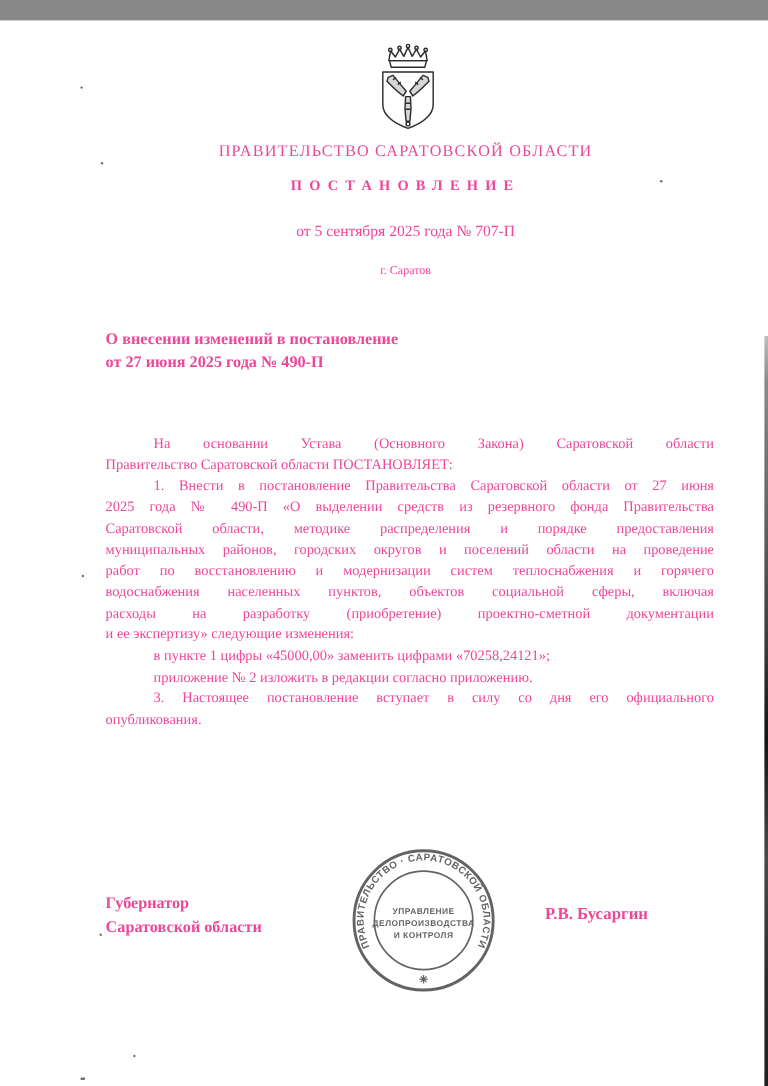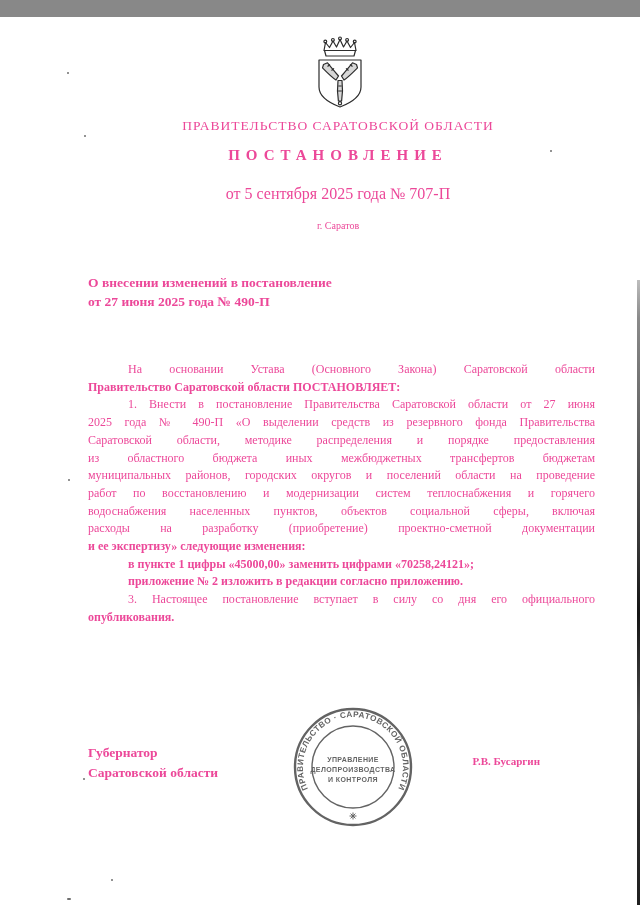--- a/index.html
+++ b/index.html
@@ -4,33 +4,33 @@
 <style>
   html,body { margin:0; padding:0; background:#888; }
   .page {
     position:relative; width:640px; height:905px; margin:17px auto;
     background:#ffffff; overflow:hidden;
     font-family:"Liberation Serif", serif; color:#ec4899;
     -webkit-font-smoothing:antialiased;
   }
   .hline { position:absolute; left:36px; right:0; text-align:center; white-space:nowrap; }
   .org      { top:101px; font-size:13.5px; letter-spacing:1px; }
-  .doctype  { top:130px; font-size:15px; font-weight:bold; letter-spacing:6px; }
-  .dateline { top:168px; font-size:16px; }
+  .doctype  { top:130px; font-size:12px; font-weight:bold; letter-spacing:6px; }
+  .dateline { top:168px; font-size:13px; }
   .city     { top:203px; font-size:10px; }
   .arms { position:absolute; left:311px; top:19px; }
   .subject { position:absolute; left:88px; top:256px; font-size:13.5px; font-weight:bold; line-height:19.2px; }
   .bodytext { position:absolute; left:88px; right:45px; top:344px; font-size:12px; line-height:17.7px; }
   .para { margin:0; }
   .jline { text-align:justify; text-align-last:justify; }
   .jline:first-child { text-indent:40px; }
-  .jline:last-child { text-align-last:left;font-weight:bold; }
+  .jline:last-child { text-align-last:left; }
   .sig { position:absolute; left:0; top:687px; width:588px; height:135px; }
   .sig-title { position:absolute; left:88px; top:39px; font-size:13.5px; font-weight:bold; line-height:19.5px; }
-  .sig-name  { position:absolute; right:48px; top:51px; font-size:11px; font-weight:bold; white-space:nowrap; }
+  .sig-name  { position:absolute; right:48px; top:51px; font-size:14px; font-weight:bold; white-space:nowrap; }
   .stamp { position:absolute; left:292px; top:2px; opacity:0.82; }
   .edge-line {
     position:absolute; right:0; top:263px; width:3px; height:642px;
     background:linear-gradient(180deg,#bdbdbd 0%,#8a8a8a 6%,#6f6f6f 18%,#3a3a3a 40%,#141414 52%,#4a4a4a 68%,#2a2a2a 84%,#1d1d1d 100%);
   }
   .speck { position:absolute; background:#6f6f6f; width:2px; height:2px; border-radius:1px; }
 </style>
 </head>
 <body>
 
@@ -71,21 +71,20 @@
 
   <div class="bodytext">
     <div class="para">
         <div class="jline">На основании Устава (Основного Закона) Саратовской области</div>
         <div class="jline">Правительство Саратовской области ПОСТАНОВЛЯЕТ:</div>
       </div>
     <div class="para">
         <div class="jline">1. Внести в постановление Правительства Саратовской области от 27 июня</div>
         <div class="jline">2025 года № 490-П «О выделении средств из резервного фонда Правительства</div>
         <div class="jline">Саратовской области, методике распределения и порядке предоставления</div>
-        <div class="jline">из областного бюджета иных межбюджетных трансфертов бюджетам</div>
         <div class="jline">муниципальных районов, городских округов и поселений области на проведение</div>
         <div class="jline">работ по восстановлению и модернизации систем теплоснабжения и горячего</div>
         <div class="jline">водоснабжения населенных пунктов, объектов социальной сферы, включая</div>
         <div class="jline">расходы на разработку (приобретение) проектно-сметной документации</div>
         <div class="jline">и ее экспертизу» следующие изменения:</div>
       </div>
     <div class="para">
         <div class="jline">в пункте 1 цифры «45000,00» заменить цифрами «70258,24121»;</div>
       </div>
     <div class="para">

